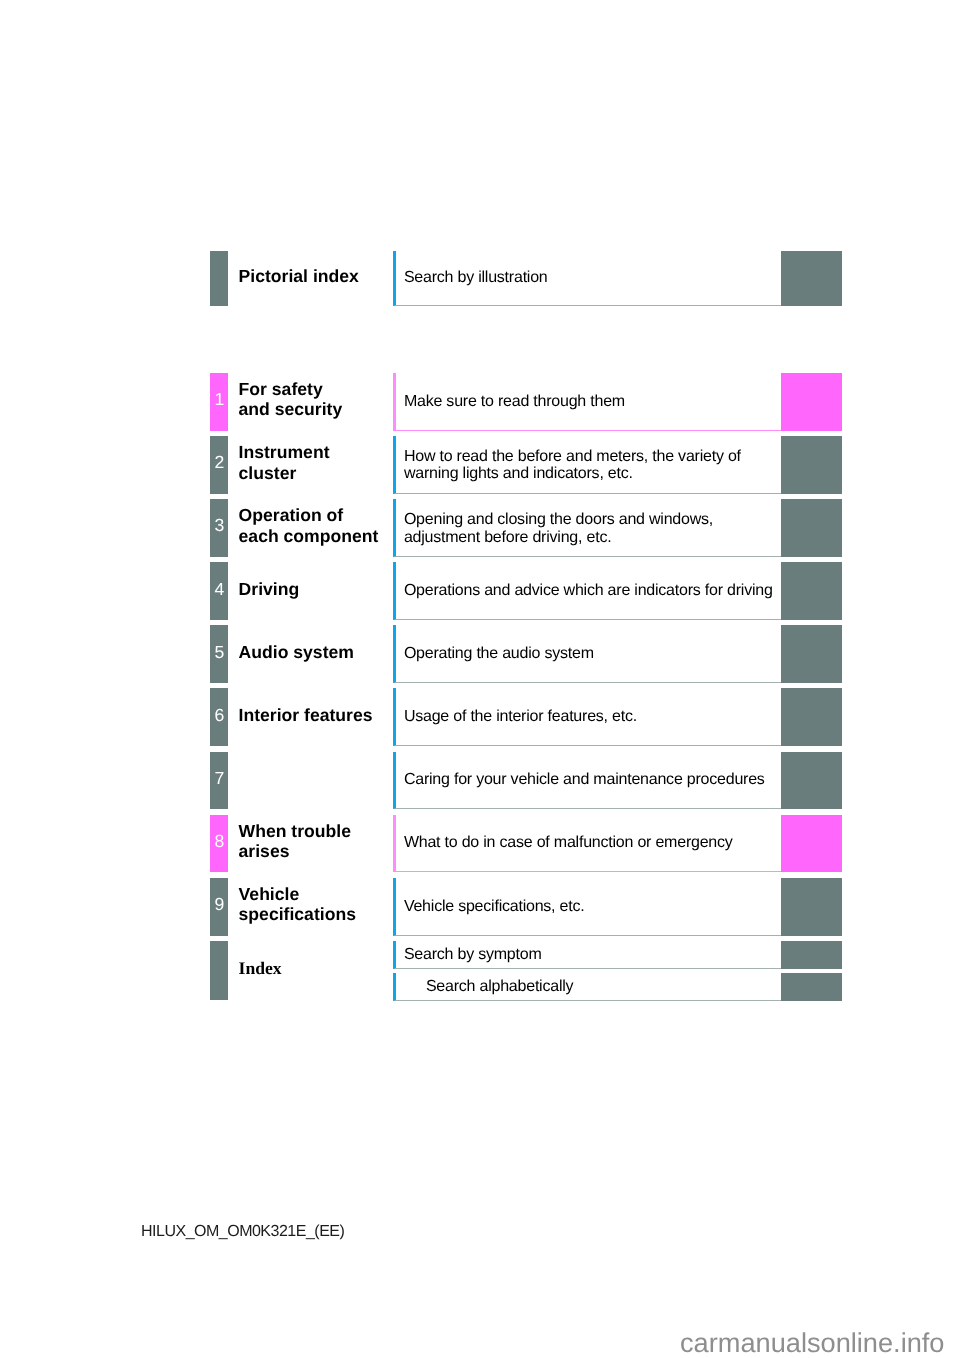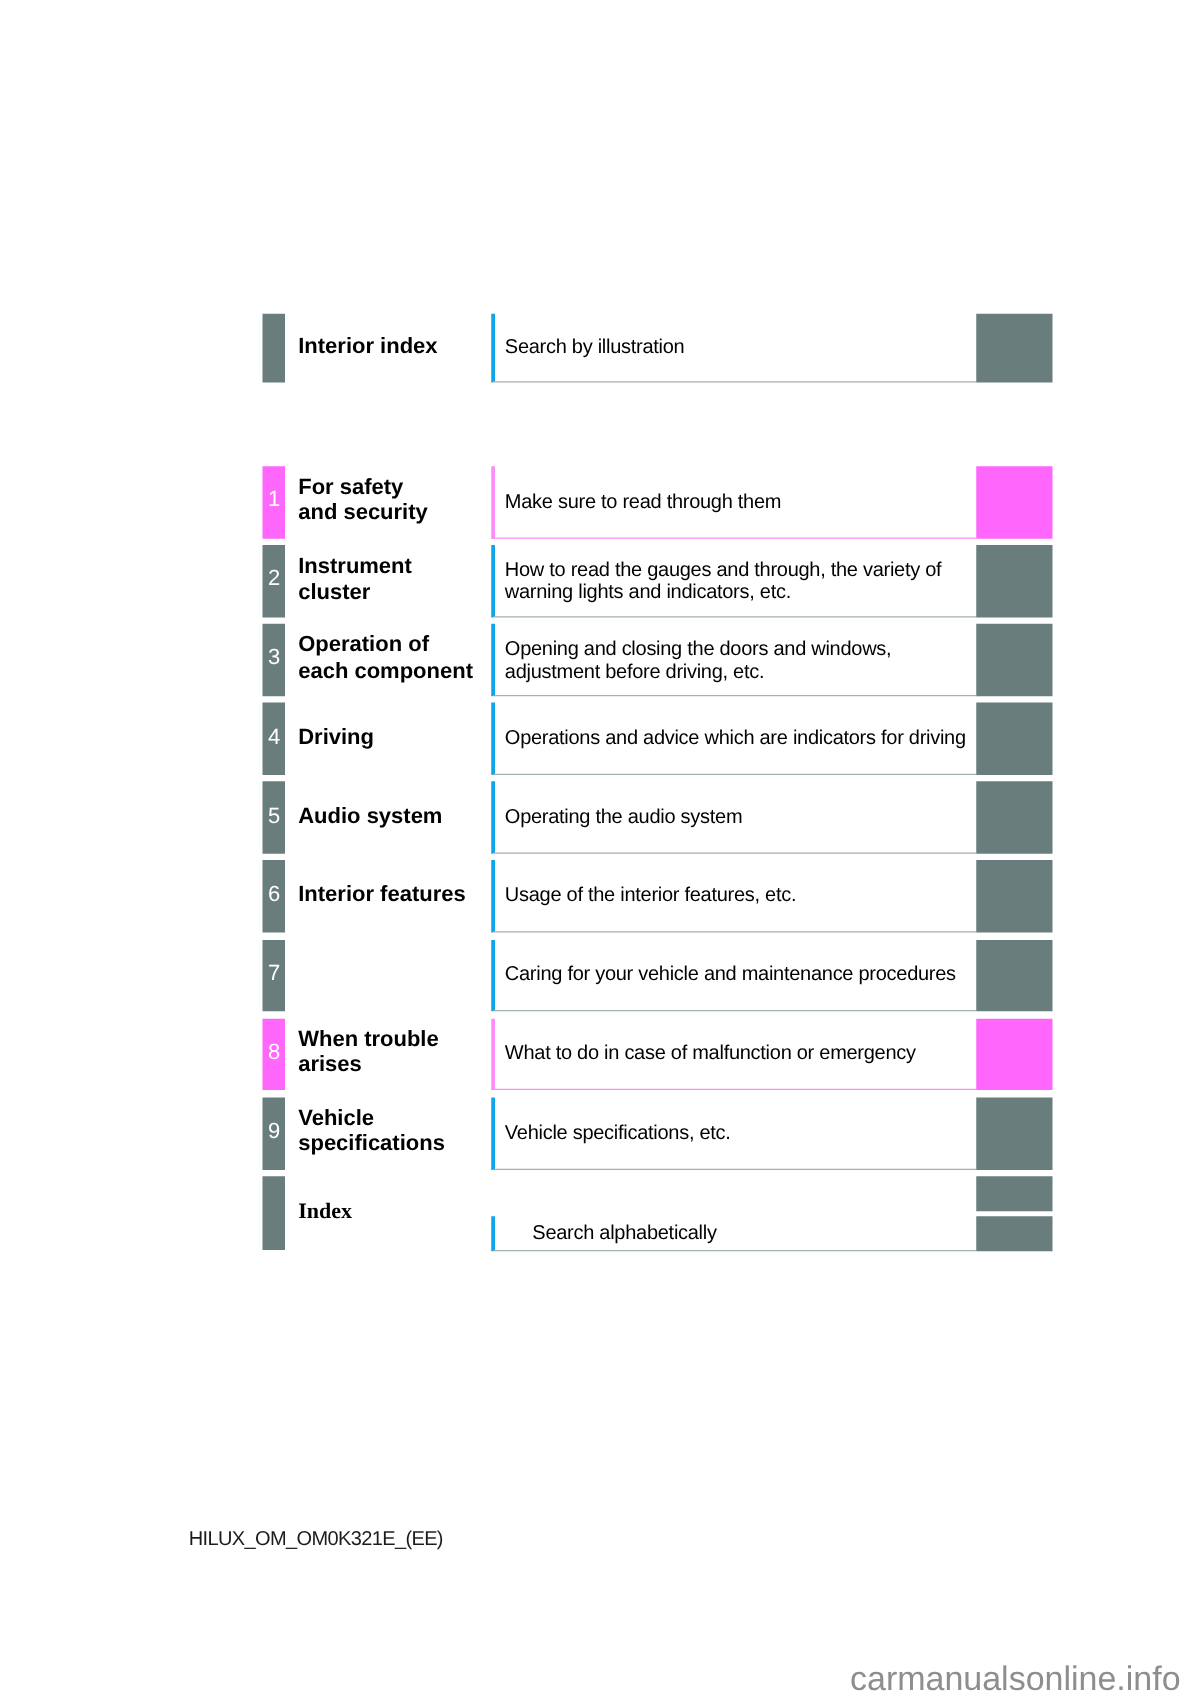--- a/index.html
+++ b/index.html
@@ -51,60 +51,60 @@
   
   .block { position:absolute; left:571.2px; top:0; width:60.6px; height:100%; }
   .block.grey    { background:#6a7d7d; }
   .block.magenta { background:#fe66fc; }
 
   
   #row-index .title { top:-2.6px;font-family:Liberation Serif, serif; }
 
   
   .footer {
-    position:absolute; left:151px; top:1224.3px;
+    position:absolute; left:141px; top:1224.3px;
     font-size:16px; color:#1c1c1c; letter-spacing:-0.5px; line-height:16px;
   }
   .watermark {
     position:absolute; left:680px; top:1329px;
     font-size:27.2px; color:#8e8e8e; line-height:27px;
   }
 </style>
 </head>
 <body>
 
 <div class="page">
 
   <div class="toc">
 
     <div class="row" id="row-pictorial" style="top:0px; height:54.5px;">
       <div class="tab grey">
           <span></span>
         </div>
-      <div class="title">Interior index</div>
+      <div class="title">Pictorial index</div>
       <div class="desc grey"><span>Search by illustration</span></div>
       <div class="block grey"></div>
     </div>
 
     <div class="row" style="top:121.7px; height:57.8px;">
       <div class="tab magenta">
           <span>1</span>
         </div>
       <div class="title">For safety
 and security</div>
       <div class="desc magenta"><span>Make sure to read through them</span></div>
       <div class="block magenta"></div>
     </div>
     <div class="row" style="top:184.8px; height:57.8px;">
       <div class="tab grey">
           <span>2</span>
         </div>
       <div class="title">Instrument
 cluster</div>
-      <div class="desc grey"><span class="multiline">How to read the gauges and through, the variety of
+      <div class="desc grey"><span class="multiline">How to read the before and meters, the variety of
 warning lights and indicators, etc.</span></div>
       <div class="block grey"></div>
     </div>
     <div class="row" style="top:247.9px; height:57.8px;">
       <div class="tab grey">
           <span>3</span>
         </div>
       <div class="title">Operation of
 each component</div>
       <div class="desc grey"><span class="multiline">Opening and closing the doors and windows,
@@ -160,20 +160,21 @@
       <div class="desc grey"><span>Vehicle specifications, etc.</span></div>
       <div class="block grey"></div>
     </div>
 
     <div class="row" id="row-index" style="top:689.5px; height:59px;">
       <div class="tab grey">
           <span></span>
         </div>
       <div class="title">Index</div>
 
+      <div class="desc grey" style="top:0px; height:27.8px;"><span>Search by symptom</span></div>
       <div class="block grey" style="top:0px; height:27.8px;"></div>
 
       <div class="desc grey" style="top:32.1px; height:27.8px;padding-left:22px;"><span>Search alphabetically</span></div>
       <div class="block grey" style="top:32.1px; height:27.8px;"></div>
     </div>
 
   </div>
 
   <div class="footer">HILUX_OM_OM0K321E_(EE)</div>
   <div class="watermark">carmanualsonline.info</div>

